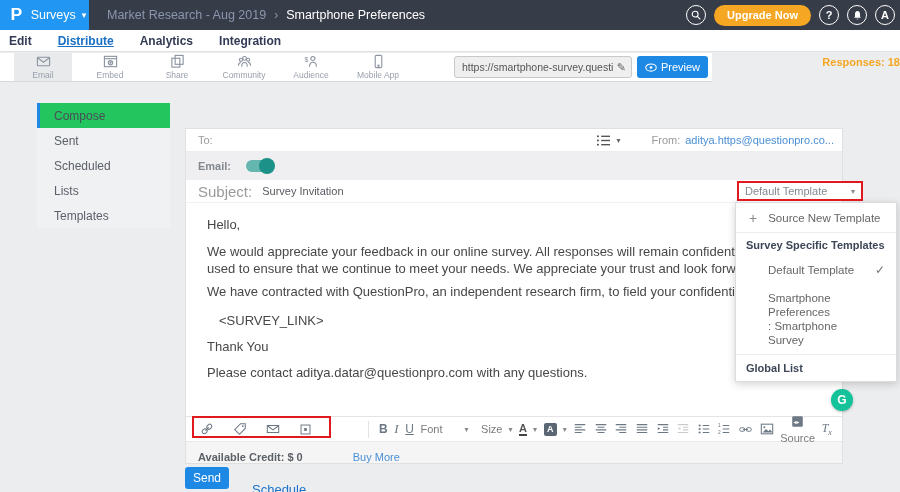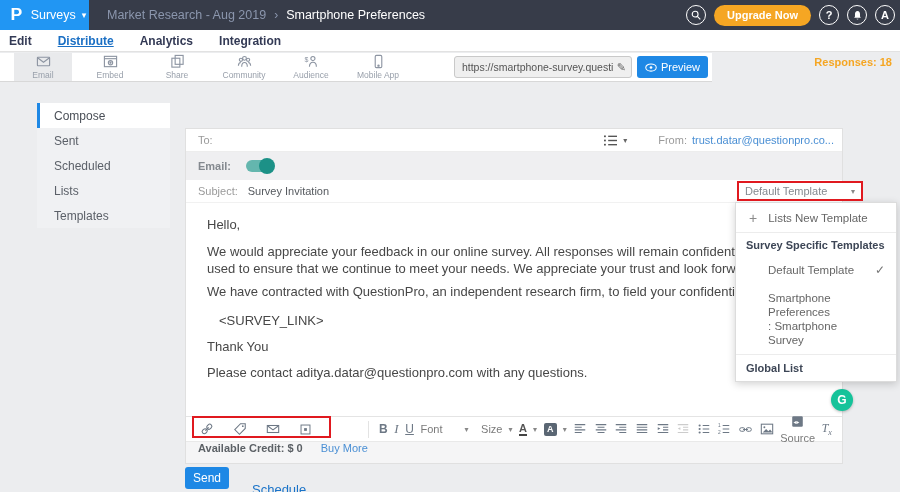--- a/index.html
+++ b/index.html
@@ -23,52 +23,52 @@
   .crumb-sep { color:#8b96ad; font-size:12px; }
   .crumb-current { color:#ffffff; }
   .header-right { margin-left:auto; display:flex; align-items:center; gap:8px; padding-right:5px; }
   .hicon { width:20px; height:20px; border:1px solid #fff; border-radius:50%; color:#fff; display:flex; align-items:center; justify-content:center; font-size:11px; font-weight:bold; cursor:pointer; }
   .upgrade-btn { height:21px; border-radius:11px; background:#f5a623; color:#fff; font-size:11px; font-weight:bold; display:flex; align-items:center; padding:0 13px; cursor:pointer; }
 
   
   .nav { position:absolute; left:0; top:30px; width:900px; height:22px; background:#fff; border-bottom:1px solid #e2e2e2; display:flex; align-items:center; gap:26px; padding-left:9px; }
   .nav-item { font-size:12px; font-weight:bold; color:#333a55; cursor:pointer; }
   .nav-item.active { color:#1a6fc4; text-decoration:underline; }
-  .responses-label { margin-left:auto; padding-right:8px; font-size:11px; font-weight:bold; color:#f5a623;margin-top:42px; }
+  .responses-label { margin-left:auto; padding-right:0; font-size:11px; font-weight:bold; color:#f5a623;margin-top:42px; }
 
   
   .channelbar { position:absolute; left:0; top:53px; width:712px; height:29px; background:#fff; border-bottom:1px solid #d8d8d8; display:flex; align-items:stretch; padding-left:14px; }
   .channel { width:58px; margin-right:9px; display:flex; flex-direction:column; align-items:center; justify-content:center; gap:1px; color:#99a0ab; font-size:8.5px; cursor:pointer; }
   .channel .ch-icon { color:#8d95a2; }
   .channel.active { background:#e9eaec; }
   .channel-right { margin-left:auto; display:flex; align-items:center; gap:5px; padding-right:4px; }
   .url-box { width:178px; height:22px; background:#efefef; border:1px solid #c9c9c9; border-radius:3px; display:flex; align-items:center; padding:0 5px 0 7px; gap:4px; }
   .url-text { flex:1; font-size:10.5px; color:#555; white-space:nowrap; overflow:hidden; }
   .pencil { font-size:11px; color:#666; cursor:pointer; }
   .preview-btn { height:22px; background:#1e88e5; border-radius:3px; color:#fff; font-size:11px; display:flex; align-items:center; gap:4px; padding:0 8px; cursor:pointer; }
 
   
   .sidebar { position:absolute; left:37px; top:103px; width:133px; }
   .side-item { height:25px; display:flex; align-items:center; padding-left:14px; font-size:12px; color:#5b6068; background:#f0f1f3; border-left:3px solid transparent; cursor:pointer; }
-  .side-item.active { background:#ffffff; border-left-color:#1e88e5; color:#4a4f57; }
+  .side-item.active { background:#22c55e; border-left-color:#1e88e5; color:#4a4f57; }
 
   
   .panel { position:absolute; left:185px; top:128px; width:658px; background:#fff; border:1px solid #e0e0e0; }
   .row-to { height:23px; border-bottom:1px solid #ededed; display:flex; align-items:center; padding:0 8px 0 12px; }
   .to-label { font-size:11px; color:#9a9a9a; }
   .to-right { margin-left:auto; display:flex; align-items:center; gap:5px; }
   .list-caret { font-size:8px; color:#666; margin-right:26px; cursor:pointer; }
   .from-label { font-size:11px; color:#9a9a9a; }
   .from-value { font-size:11px; color:#4a8fd4; cursor:pointer; }
   .row-email { height:28px; background:#efeff1; display:flex; align-items:center; padding-left:12px; }
   .email-label { font-size:11px; font-weight:bold; color:#84898f; }
   .toggle { position:relative; width:27px; height:12px; border-radius:7px; background:#64b6ae; margin-left:15px; cursor:pointer; }
   .toggle-knob { position:absolute; right:-2px; top:-2px; width:16px; height:16px; border-radius:50%; background:#1c9187; }
   .row-subject { height:23px; border-bottom:1px solid #f1f1f1; display:flex; align-items:center; padding-left:12px; }
-  .subject-label { font-size:11px; color:#9a9a9a; }
+  .subject-label { font-size:15px; color:#9a9a9a; }
   .subject-value { font-size:11px; color:#55595e; margin-left:10px; }
 
   .email-body { height:213px; padding:14px 12px 0 21px; font-size:13px; color:#474747; overflow:hidden; }
   .bline { height:17px; white-space:pre; overflow:hidden; }
   .bline:nth-child(2){ margin-top:10px; }
   .bline:nth-child(4){ margin-top:6px; }
   .bline:nth-child(5){ margin-top:12px;margin-left:12px; }
   .bline:nth-child(6){ margin-top:9px; }
   .bline:nth-child(7){ margin-top:9px; }
 
@@ -83,21 +83,21 @@
   .tbold { font-weight:bold; font-size:12px; }
   .titalic { font-style:italic; font-family:"Liberation Serif", serif; font-size:13px; }
   .tunder { text-decoration:underline; font-size:12px; }
   .tlabel { font-size:11px; color:#7a7a7a; }
   .tcaret { font-size:8px; color:#888; margin-left:4px; }
   .tcolorA { font-size:11px; font-weight:bold; color:#555; border-bottom:2px solid #444; line-height:11px; }
   .tbgA { width:13px; height:13px; background:#5a6673; color:#fff; font-size:9px; font-weight:bold; display:flex; align-items:center; justify-content:center; border-radius:2px; }
   .tremove { font-family:"Liberation Serif", serif; font-style:italic; font-size:12px; }
   .tremove sub { font-size:8px; }
 
-  .credit-row { height:22px; background:#f5f5f6; border-top:1px solid #e9e9e9; display:flex; align-items:flex-start; padding-left:12px; }
+  .credit-row { height:22px; background:#f5f5f6; border-top:1px solid #e9e9e9; display:flex; align-items:flex-end; padding-left:12px;gap:32px; }
   .credit-label { font-size:11px; font-weight:bold; color:#5c6166; }
   .buy-more { font-size:11px; color:#4a8fd4; margin-left:18px; cursor:pointer; }
 
   
   .send-btn { position:absolute; left:185px; top:467px; width:44px; height:22px; background:#1e88e5; border-radius:3px; color:#fff; font-size:12px; display:flex; align-items:center; justify-content:center; cursor:pointer; }
   .schedule-link { position:absolute; left:252px; top:482px; font-size:13px; color:#1a73c8; cursor:pointer; }
 
   
   .tpl-select-box { position:absolute; left:737px; top:181px; width:126px; height:20px; border:2px solid #e0191f; background:#fff; display:flex; align-items:center; justify-content:space-between; padding:0 6px; z-index:22; cursor:pointer; }
   .tpl-select-label { font-size:11px; color:#84898f; }
@@ -253,21 +253,21 @@
             </g>
             <g fill="#555">
               <rect x="1" y="1.6" width="2" height="1.8"></rect>
               <rect x="1" y="6.1" width="2" height="1.8"></rect>
               <rect x="1" y="10.6" width="2" height="1.8"></rect>
             </g>
           </svg>
       </span>
       <span class="list-caret">▾</span>
       <span class="from-label">From:</span>
-      <span class="from-value">trust.datar@questionpro.co...</span>
+      <span class="from-value">aditya.https@questionpro.co...</span>
     </span>
   </div>
   <div class="row-email">
     <span class="email-label">Email:</span>
     <span class="toggle">
         <span class="toggle-knob"></span>
       </span>
   </div>
   <div class="row-subject">
     <span class="subject-label">Subject:</span>
@@ -420,21 +420,21 @@
   </div>
 </div>
 
 <div class="tpl-select-box">
   <span class="tpl-select-label">Default Template</span>
   <span class="tcaret">▾</span>
 </div>
 <div class="tpl-menu">
   <div class="menu-create">
     <span class="menu-plus">+</span>
-    <span class="menu-create-label">Lists New Template</span>
+    <span class="menu-create-label">Source New Template</span>
   </div>
   <div class="menu-header">Survey Specific Templates</div>
   <div id="menu-options">
       <div class="menu-option">Default Template<span class="menu-check">✓</span></div>
       <div class="menu-option">Smartphone Preferences
 : Smartphone Survey</div>
     </div>
   <div class="menu-footer">Global List</div>
 </div>
 

